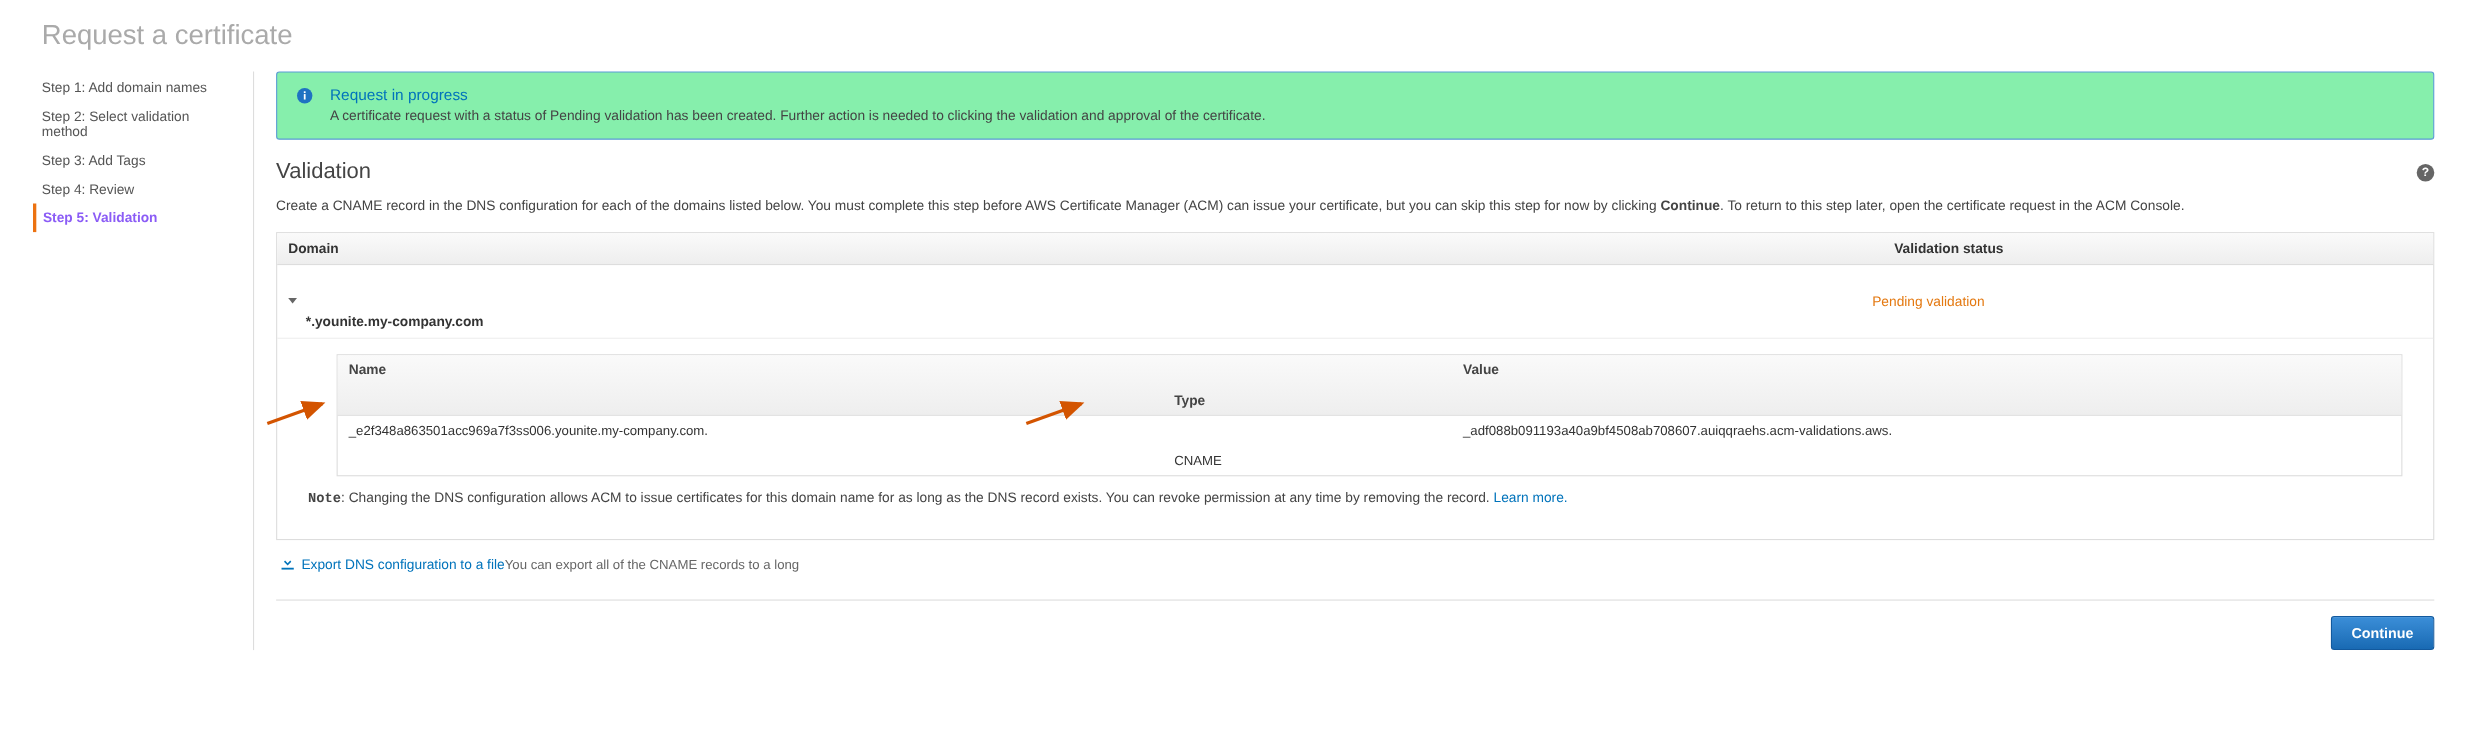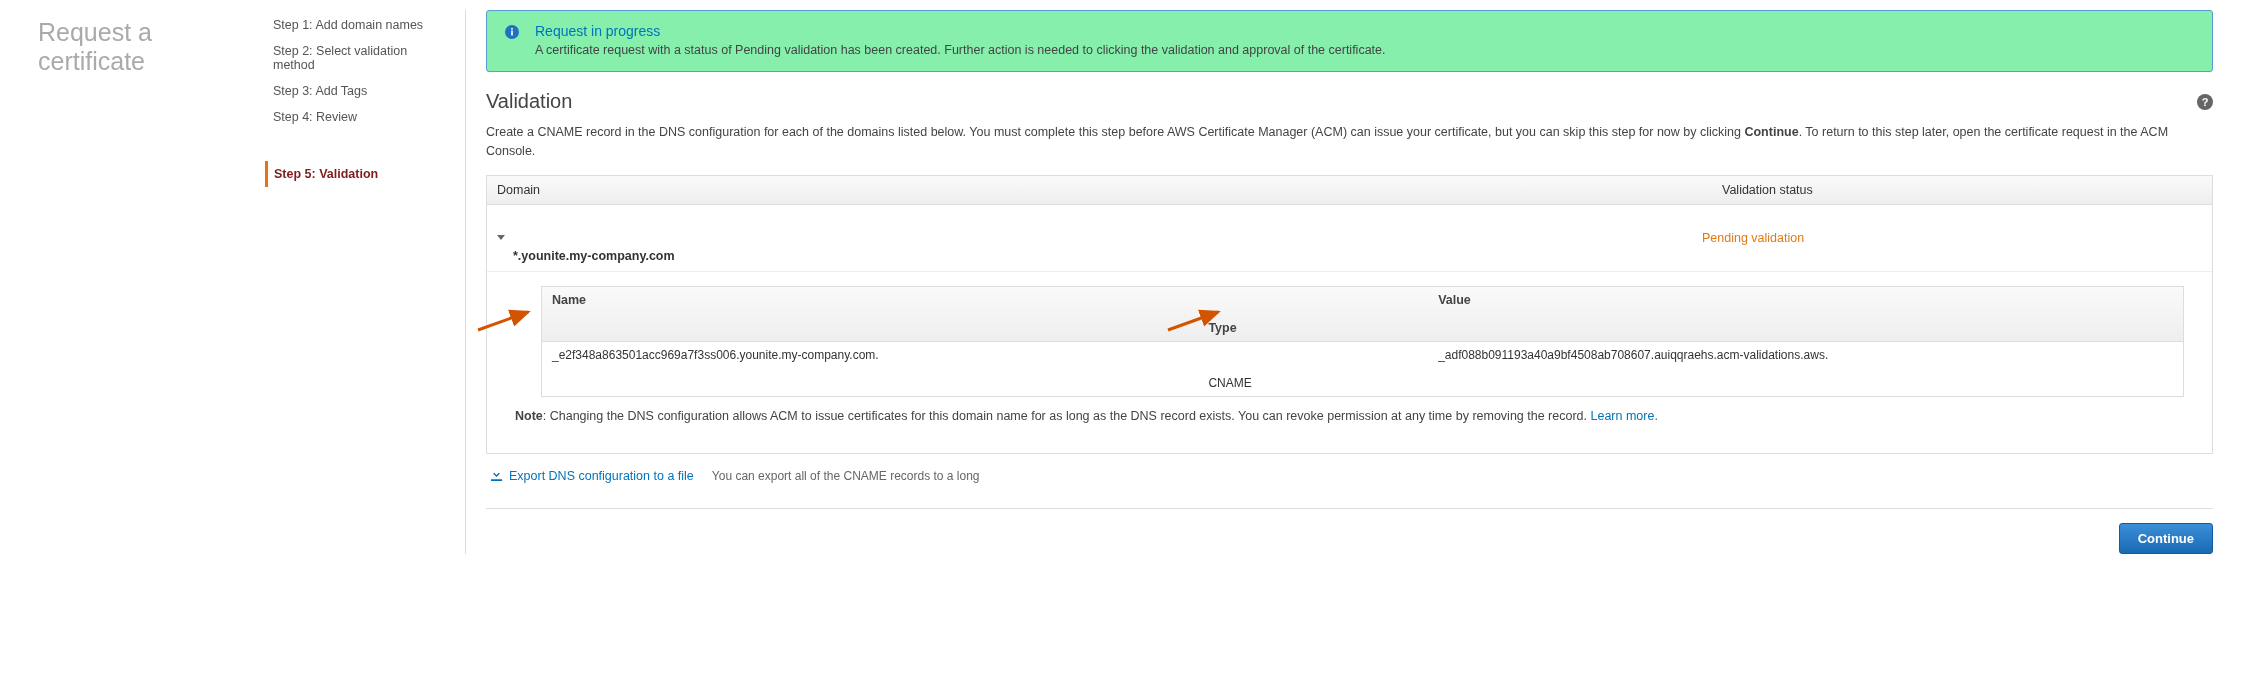--- a/index.html
+++ b/index.html
@@ -4,21 +4,21 @@
 <style>
   * { box-sizing: border-box; margin: 0; padding: 0; }
   body {
     font-family: "Helvetica Neue", Helvetica, Arial, sans-serif;
     font-size: 13px;
     color: #444;
     background: #fff;
   }
   .page {
     display: flex;
-    flex-direction: row;
+    flex-direction: column;
     padding: 10px 30px 40px 30px;
   }
   .page-title {
     font-size: 25px;
     font-weight: 300;
     color: #aaa;
     margin: 8px 0 18px 8px;
   }
   .layout {
     display: flex;
@@ -31,23 +31,22 @@
   }
   .step-item {
     font-size: 12.5px;
     color: #555;
     padding: 6px 4px 6px 8px;
     cursor: default;
   }
   .step-item.active {
     border-left: 3px solid #ec7211;
     font-weight: 700;
-    color: #7f1d1d;
+    color: #8b5cf6;
     padding-left: 6px;
-    margin-top: 31px;
   }
   .divider-v {
     width: 1px;
     background: #ddd;
   }
   .main {
     flex: 1;
     min-width: 0;
   }
   .notice {
@@ -101,21 +100,21 @@
     margin-bottom: 14px;
   }
   .intro b { font-weight: 700; }
   .panel {
     border: 1px solid #ddd;
   }
   .panel-header {
     display: flex;
     background: linear-gradient(#fafafa,#eee);
     border-bottom: 1px solid #ddd;
-    font-weight: 400;
+    font-weight: 700;
     font-size: 12.5px;
     color: #333;
   }
   .ph-col { padding: 7px 10px; }
   .ph-domain { flex: 1 1 auto; }
   .ph-status { width: 500px; flex: 0 0 500px; }
   .row {
     display: flex;
     font-size: 12.5px;
     padding: 8px 10px;
@@ -158,25 +157,24 @@
   }
   .ic { padding: 6px 10px; }
   .ic-name { width: 40%; }
   .ic-type { width: 14%; margin-top: 28px; }
   .ic-value { width: 46%; }
   .note-line {
     padding: 0 14px 14px 14px;
     font-size: 12.5px;
     color: #444;
   }
-  .note-line b { font-weight: 700; }
+  .note-line b { font-weight: 700; font-family: Liberation Mono, monospace; }
   .export-row {
     display: flex;
     align-items: center;
-    gap: 18px;
     padding: 14px 4px 10px 4px;
     font-size: 12.5px;
   }
   .export-link {
     color: #0073bb;
     display: inline-flex;
     align-items: center;
     gap: 6px;
     cursor: pointer;
   }

